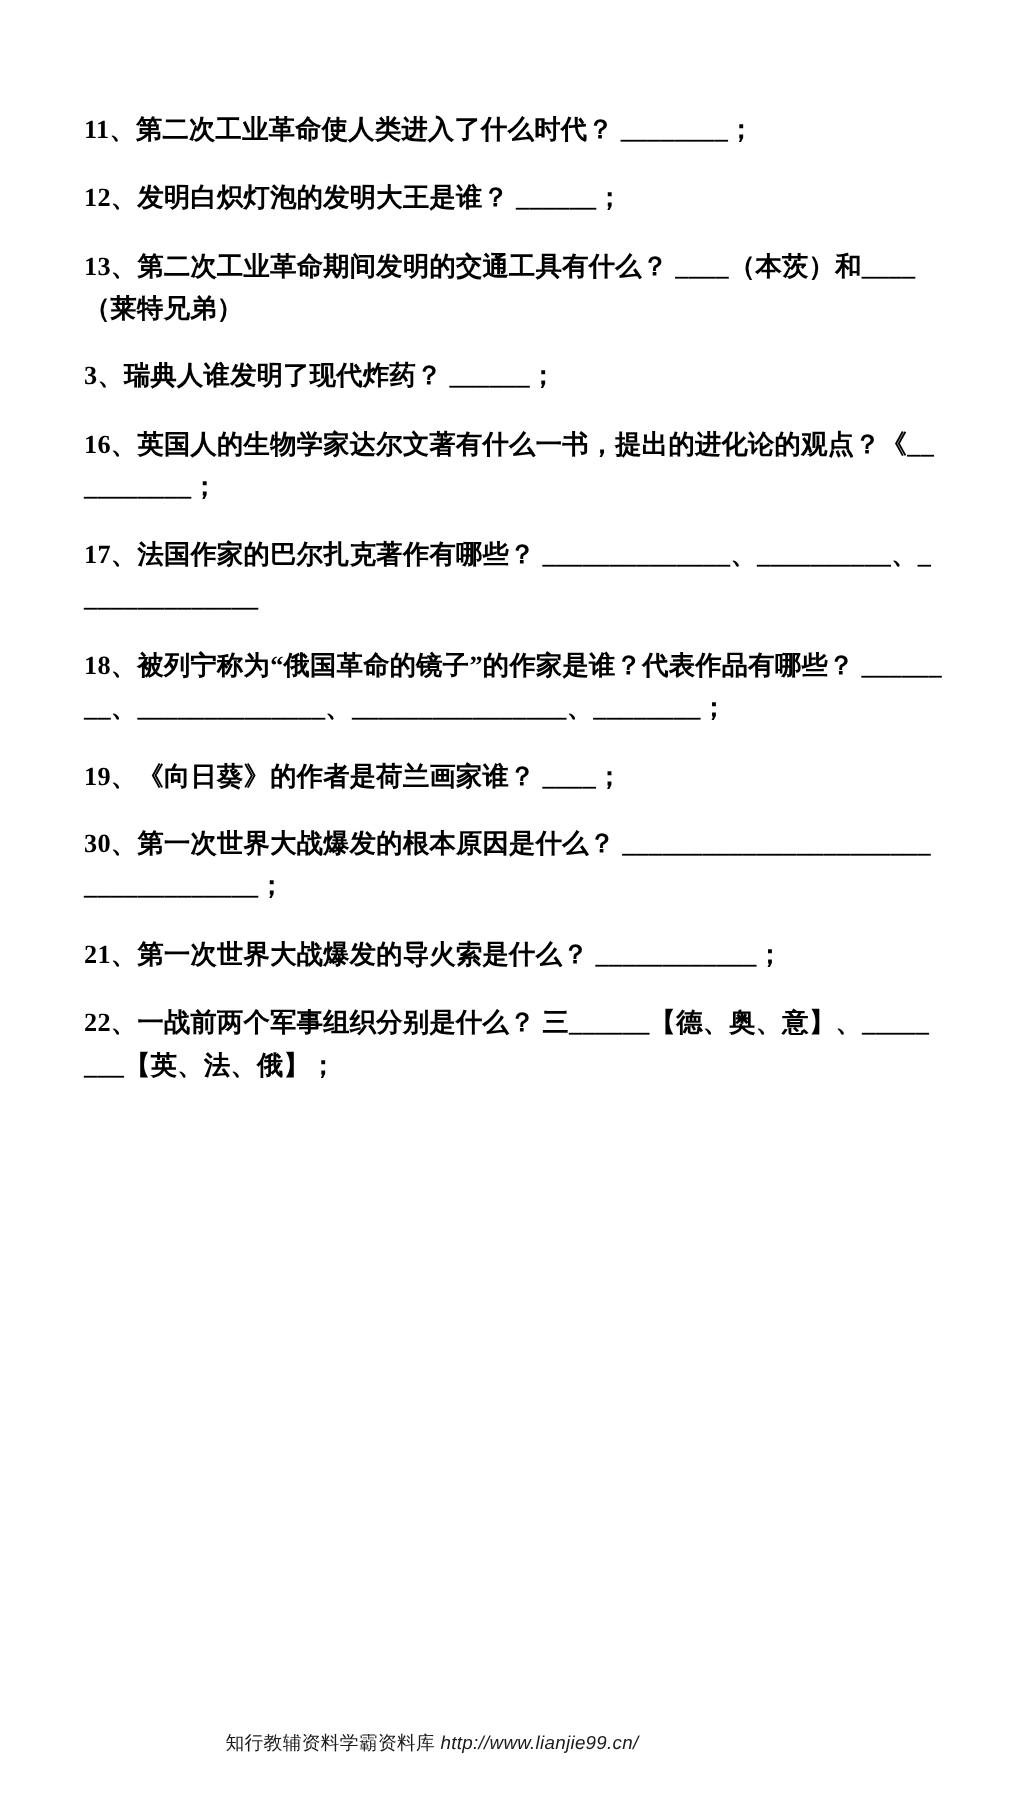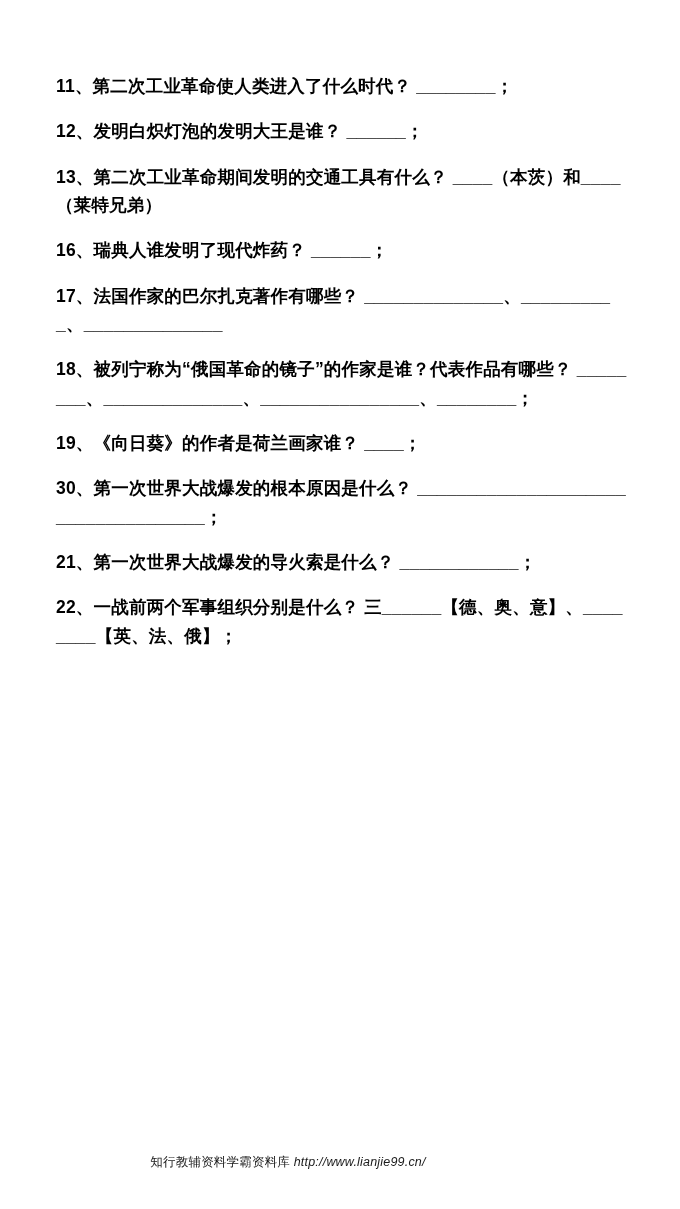--- a/index.html
+++ b/index.html
@@ -20,20 +20,21 @@
     position: absolute;
     left: 0;
     top: 0;
     width: 680px;
     height: 1209px;
     box-sizing: border-box;
     padding: 72px 52px 0 56px;
   }
   .qlist {
     display: block;
+    font-family: Liberation Serif, serif;
   }
   .q {
     font-size: 17.5px;
     font-weight: bold;
     line-height: 1.62;
     letter-spacing: 0.2px;
     margin: 0 0 17px 0;
     word-break: break-all;
     text-align: left;
   }
@@ -54,21 +55,22 @@
   }
 </style>
 </head>
 <body>
 
 <div class="page">
   <div class="qlist">
     <p class="q">11、第二次工业革命使人类进入了什么时代？ ________；</p>
     <p class="q">12、发明白炽灯泡的发明大王是谁？ ______；</p>
     <p class="q">13、第二次工业革命期间发明的交通工具有什么？ ____（本茨）和____（莱特兄弟）</p>
-    <p class="q">16、瑞典人谁发明了现代炸药？ ______；</p>
+    <p class="q">3、瑞典人谁发明了现代炸药？ ______；</p>
+    <p class="q">16、英国人的生物学家达尔文著有什么一书，提出的进化论的观点？《__________；</p>
     <p class="q">17、法国作家的巴尔扎克著作有哪些？ ______________、__________、______________</p>
     <p class="q">18、被列宁称为“俄国革命的镜子”的作家是谁？代表作品有哪些？ ________、______________、________________、________；</p>
     <p class="q">19、《向日葵》的作者是荷兰画家谁？ ____；</p>
     <p class="q">30、第一次世界大战爆发的根本原因是什么？ ____________________________________；</p>
     <p class="q">21、第一次世界大战爆发的导火索是什么？ ____________；</p>
     <p class="q">22、一战前两个军事组织分别是什么？ 三______【德、奥、意】、________【英、法、俄】；</p>
   </div>
 </div>
 
 <div class="footer">

